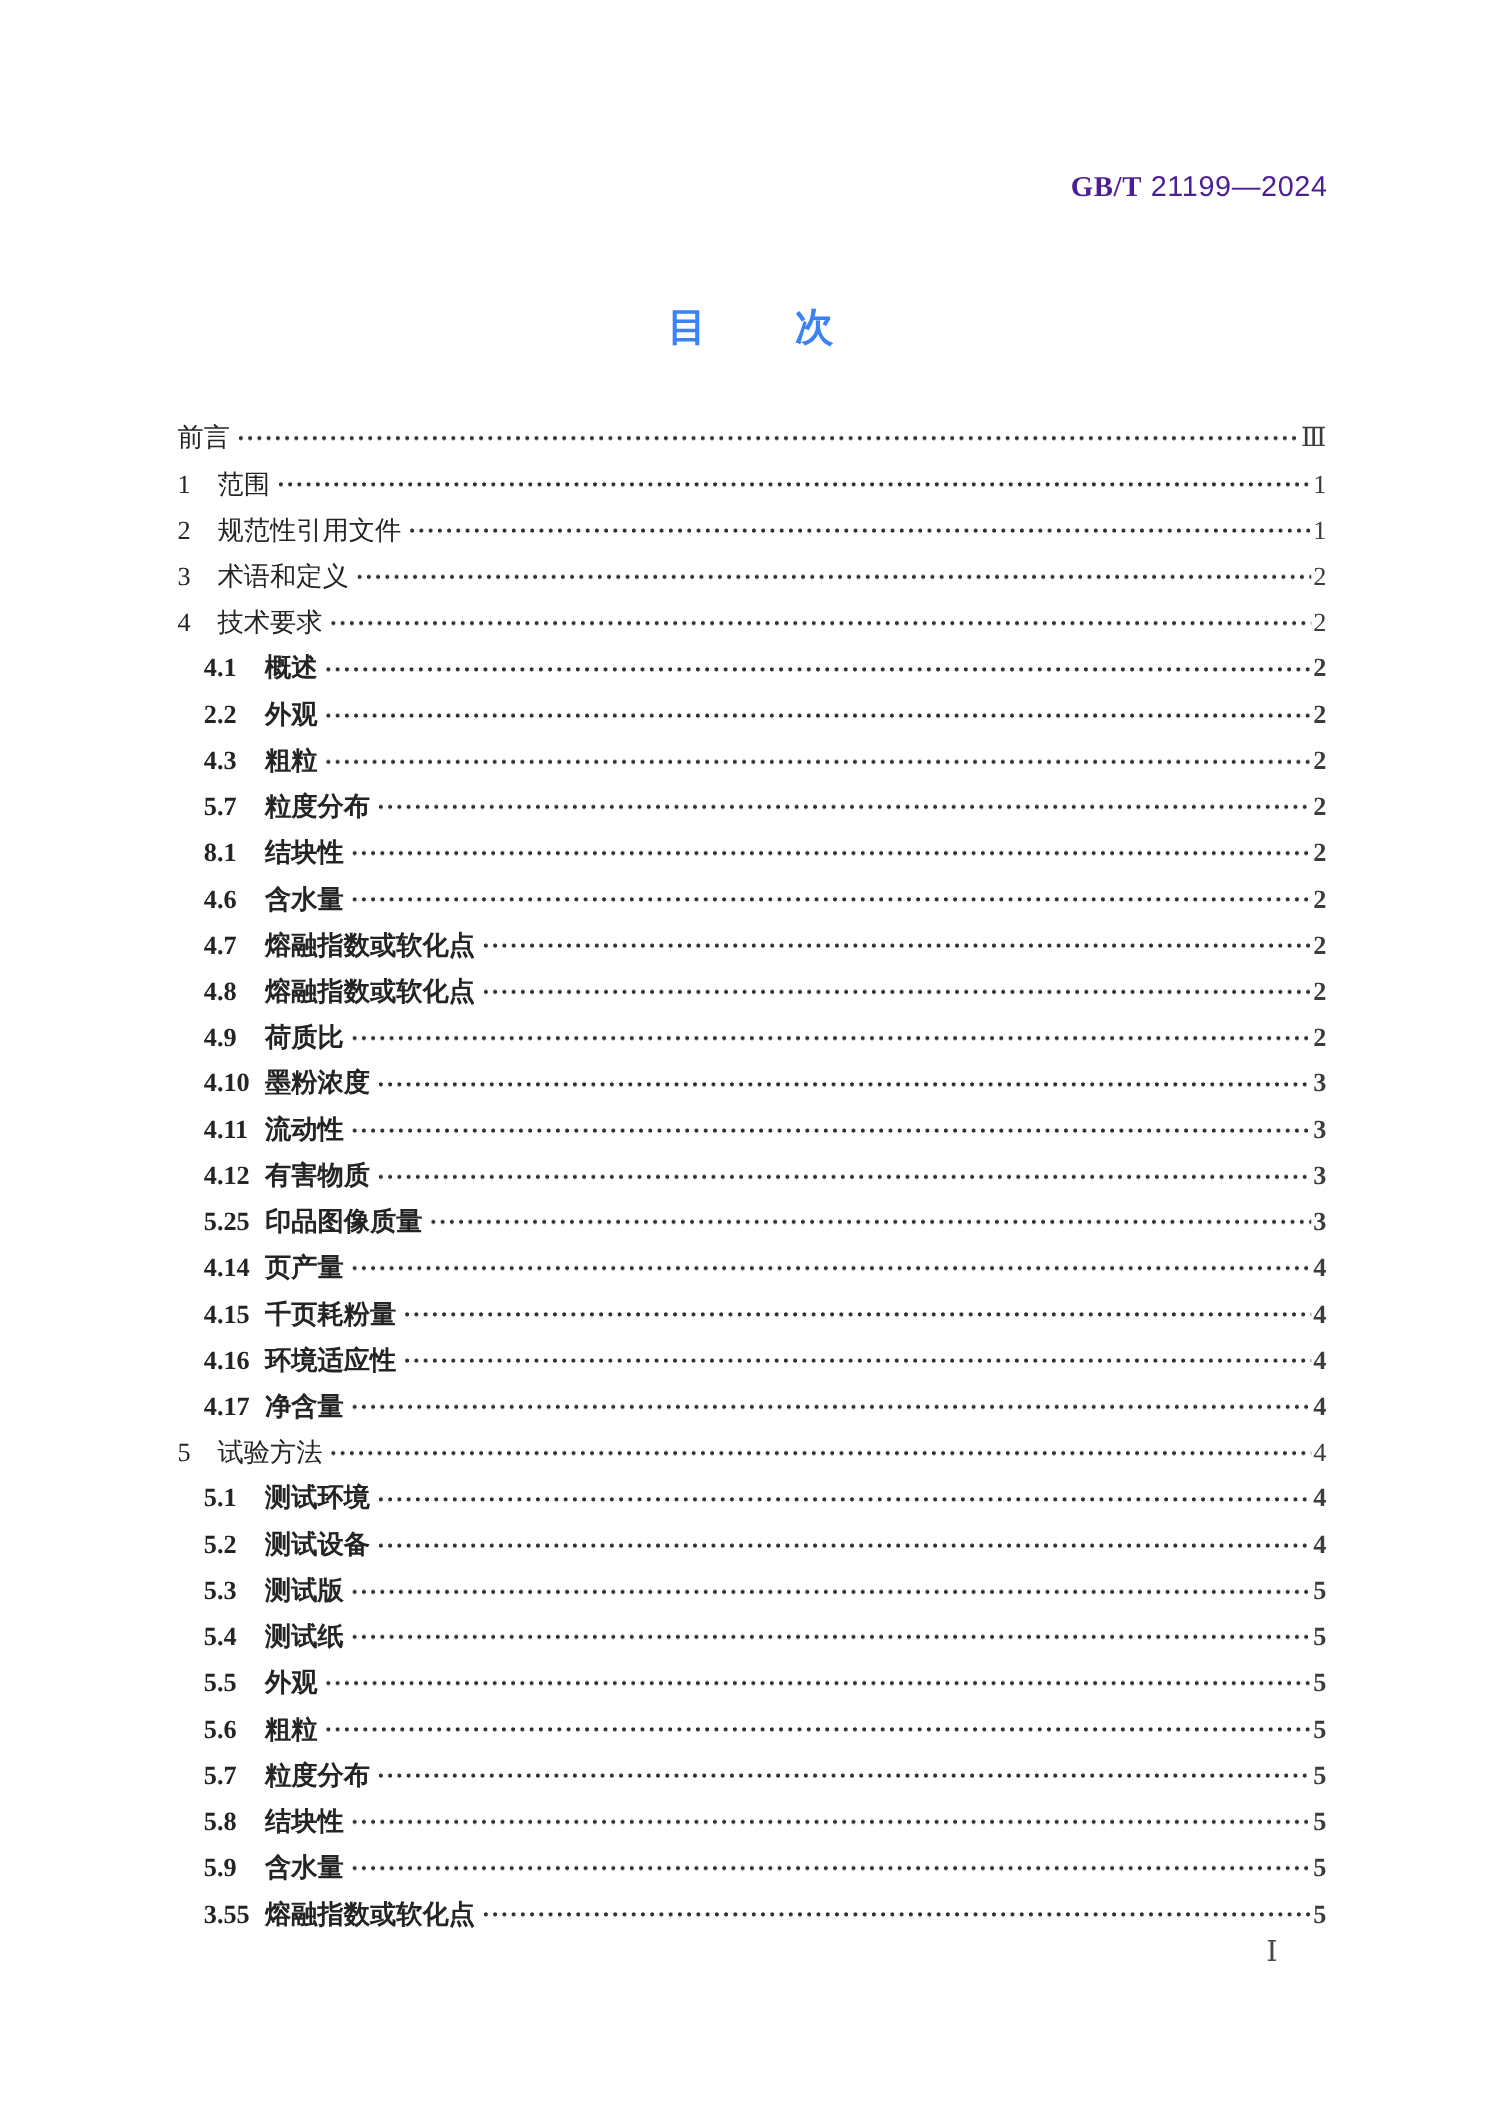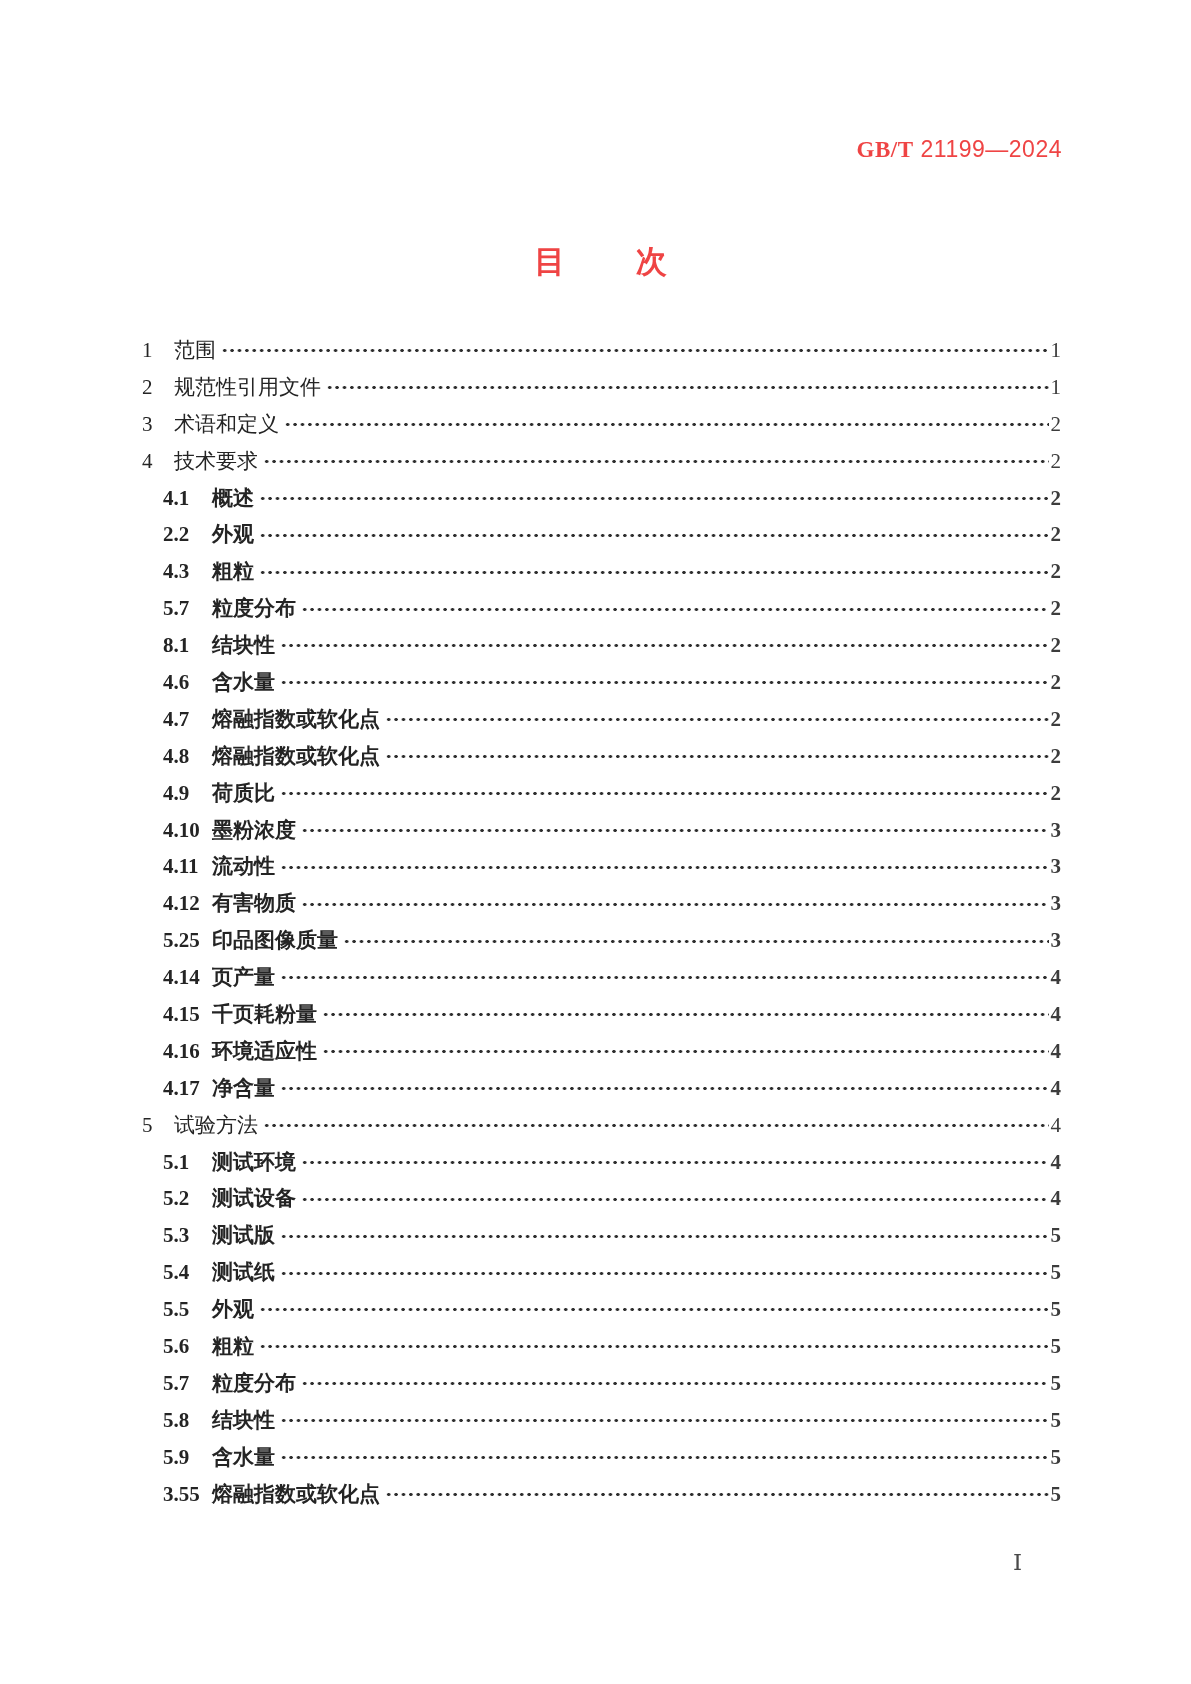--- a/index.html
+++ b/index.html
@@ -17,21 +17,21 @@
     overflow: hidden;
   }
 
   
   .std-code {
     position: absolute;
     top: 136px;
     right: 129px;
     font-size: 23px;
     white-space: nowrap;
-    color: #ef4444;
+    color: #4c1d95;
   }
   .std-code .prefix {
     font-family: "Liberation Serif", "DejaVu Serif", serif;
     font-weight: 700;
     letter-spacing: 0.5px;
   }
   .std-code .number {
     font-family: "Liberation Sans", "DejaVu Sans", sans-serif;
     font-weight: 500;
     margin-left: 7px;
@@ -44,21 +44,21 @@
     top: 245px;
     left: 0;
     width: 100%;
     margin: 0;
     text-align: center;
     text-indent: 10px;
     font-family: "Liberation Sans", "DejaVu Sans", sans-serif;
     font-weight: 700;
     font-size: 31px;
     line-height: 1.1;
-    color: #ef4444;
+    color: #3b82f6;
     word-spacing: 62px;
   }
 
   
   .toc {
     position: absolute;
     left: 133px;
     right: 130px;
     top: 332px;
   }
@@ -113,20 +113,26 @@
 
 <div class="page">
 
   <div class="std-code">
     <span class="prefix">GB/T</span><span class="number">21199—2024</span>
   </div>
 
   <h1 class="doc-title">目 次</h1>
 
   <div class="toc">
+  <div class="row l0">
+
+    <span class="label">前言</span>
+    <span class="dots"></span>
+    <span class="pg">Ⅲ</span>
+  </div>
 
   <div class="row l0">
     <span class="num">1</span>
     <span class="label">范围</span>
     <span class="dots"></span>
     <span class="pg">1</span>
   </div>
 
   <div class="row l0">
     <span class="num">2</span>

